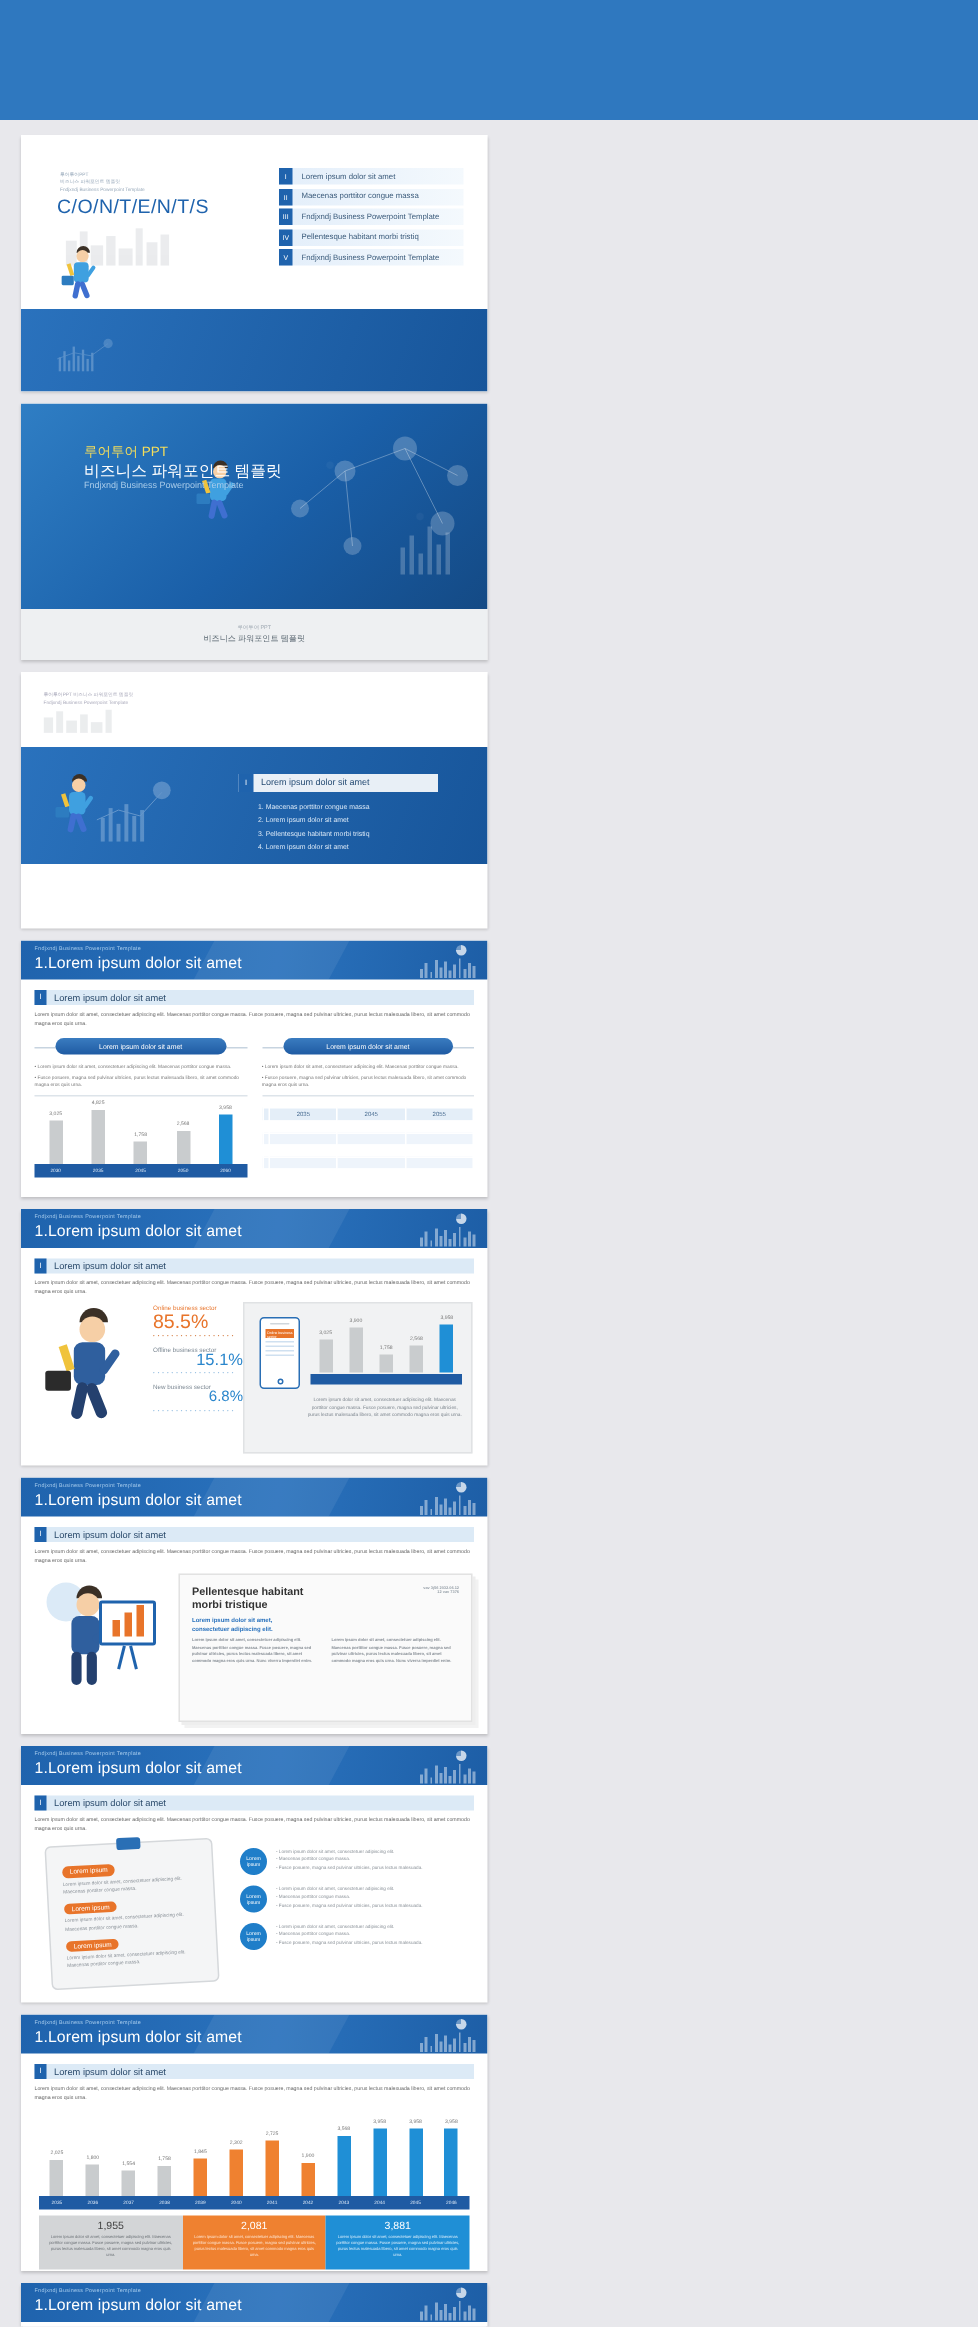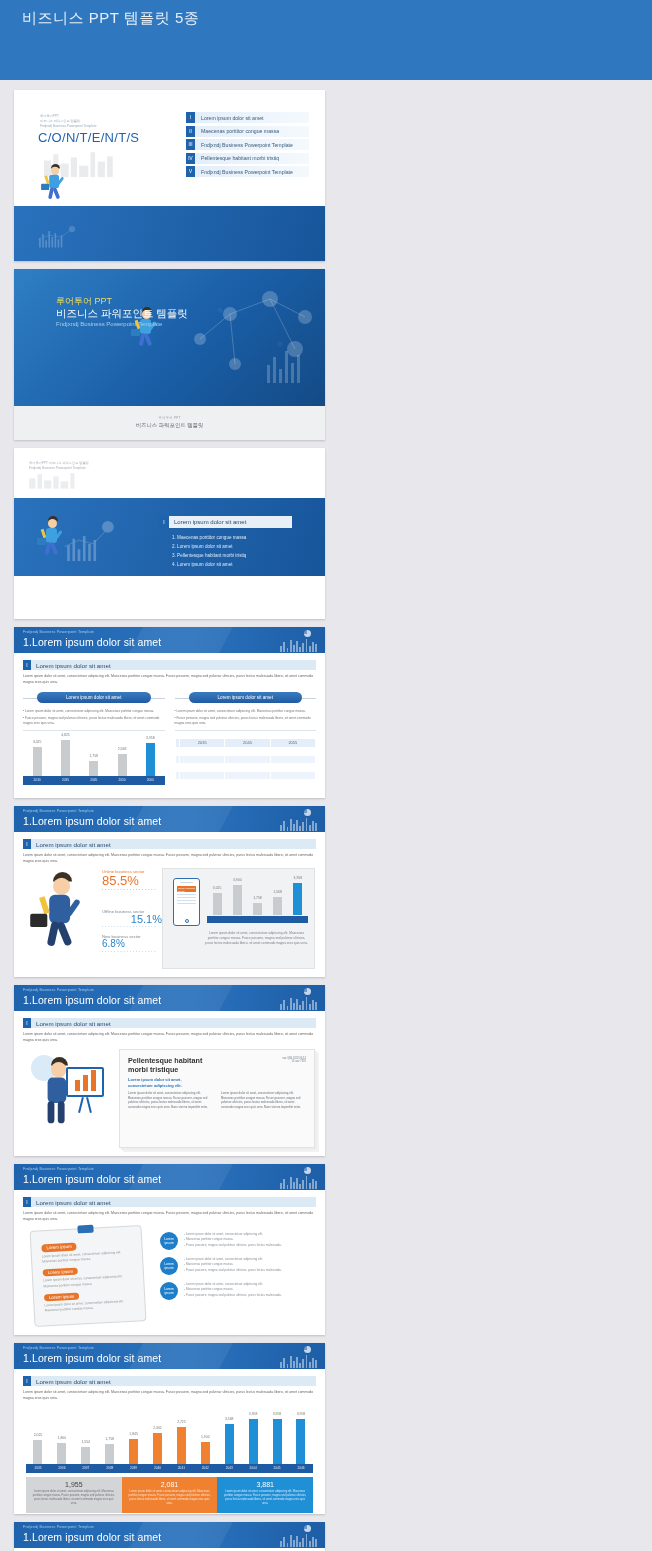--- a/index.html
+++ b/index.html
@@ -93,21 +93,20 @@
   .man .arm  { width:3.4px; height:10px; background:#3fa0e0; position:absolute; border-radius:2px; }
   .man .case { width:9px; height:7px; background:#2d7cc0; position:absolute; border-radius:1px; }
   .tag-o { background:#e8742a; color:#fff; font-size:4.4px; padding:1.3px 5px; border-radius:7px; display:inline-block; }
   .circ-b { width:18px; height:18px; border-radius:50%; background:#1f7ec9; color:#fff; font-size:3.4px;
             display:flex; align-items:center; justify-content:center; text-align:center; line-height:1.25; }
 </style>
 </head>
 <body>
 
 <div class="banner">
-  <div class="banner-sub">비즈니스 PPT 템플릿 5종</div>
 </div>
 
 <div class="grid">
 
   <div class="slide">
     <div class="cts-top">
       <svg viewBox="0 0 311 116" style="position:absolute;left:0;bottom:0;width:200px;height:60px;opacity:.14;">
         <g fill="#6f7b86">
           <rect x="20" y="28" width="14" height="32"></rect>
             <rect x="38" y="16" width="10" height="44"></rect>
@@ -431,28 +430,28 @@
         <div class="case" style="left:-2px;top:22px;background:#2b2b2b;"></div>
       </div>
     </div>
 
     <div style="position:absolute;left:88px;top:63px;width:60px;">
       <div>
         <div style="font-size:4.2px;color:#e8742a;">Online business sector</div>
         <div style="font-size:13px;color:#e8742a;line-height:1.05;">85.5%</div>
         <div style="font-size:3px;color:#d98a55;letter-spacing:.6px;">• • • • • • • • • • • • • • • • • •</div>
       </div>
-      <div style="margin-top:17px;">
+      <div style="margin-top:5px;">
         <div style="font-size:4.2px;color:#7b8792;">Offline business sector</div>
         <div style="font-size:11px;color:#2a86cc;line-height:1.05;text-align:right;">15.1%</div>
         <div style="font-size:3px;color:#9ec4e4;letter-spacing:.6px;">• • • • • • • • • • • • • • • • • •</div>
       </div>
       <div style="margin-top:5px;">
         <div style="font-size:4.2px;color:#7b8792;">New business sector</div>
-        <div style="font-size:10px;color:#2a86cc;line-height:1.05;text-align:left;">6.8%</div>
+        <div style="font-size:10px;color:#2a86cc;line-height:1.05;text-align:right;">6.8%</div>
         <div style="font-size:3px;color:#9ec4e4;letter-spacing:.6px;">• • • • • • • • • • • • • • • • • •</div>
       </div>
     </div>
 
     <div style="position:absolute;left:148px;top:62px;right:10px;bottom:8px;background:#f1f2f3;border:1px solid #e0e2e4;">
       <div style="position:absolute;left:10px;top:9px;width:27px;height:48px;background:#fff;border:1.2px solid #2a6fb5;border-radius:3px;">
         <div style="margin:3px auto 0;width:13px;height:1.2px;background:#cfd6dc;border-radius:1px;"></div>
         <div style="margin:3px 3px 0;height:6px;background:#e8742a;color:#fff;font-size:2.4px;white-space:pre-line;padding:.5px 1px;">Online business
 sector</div>
         <div style="margin:2px 3px 0;height:1.3px;background:#cfe0f0;"></div>

